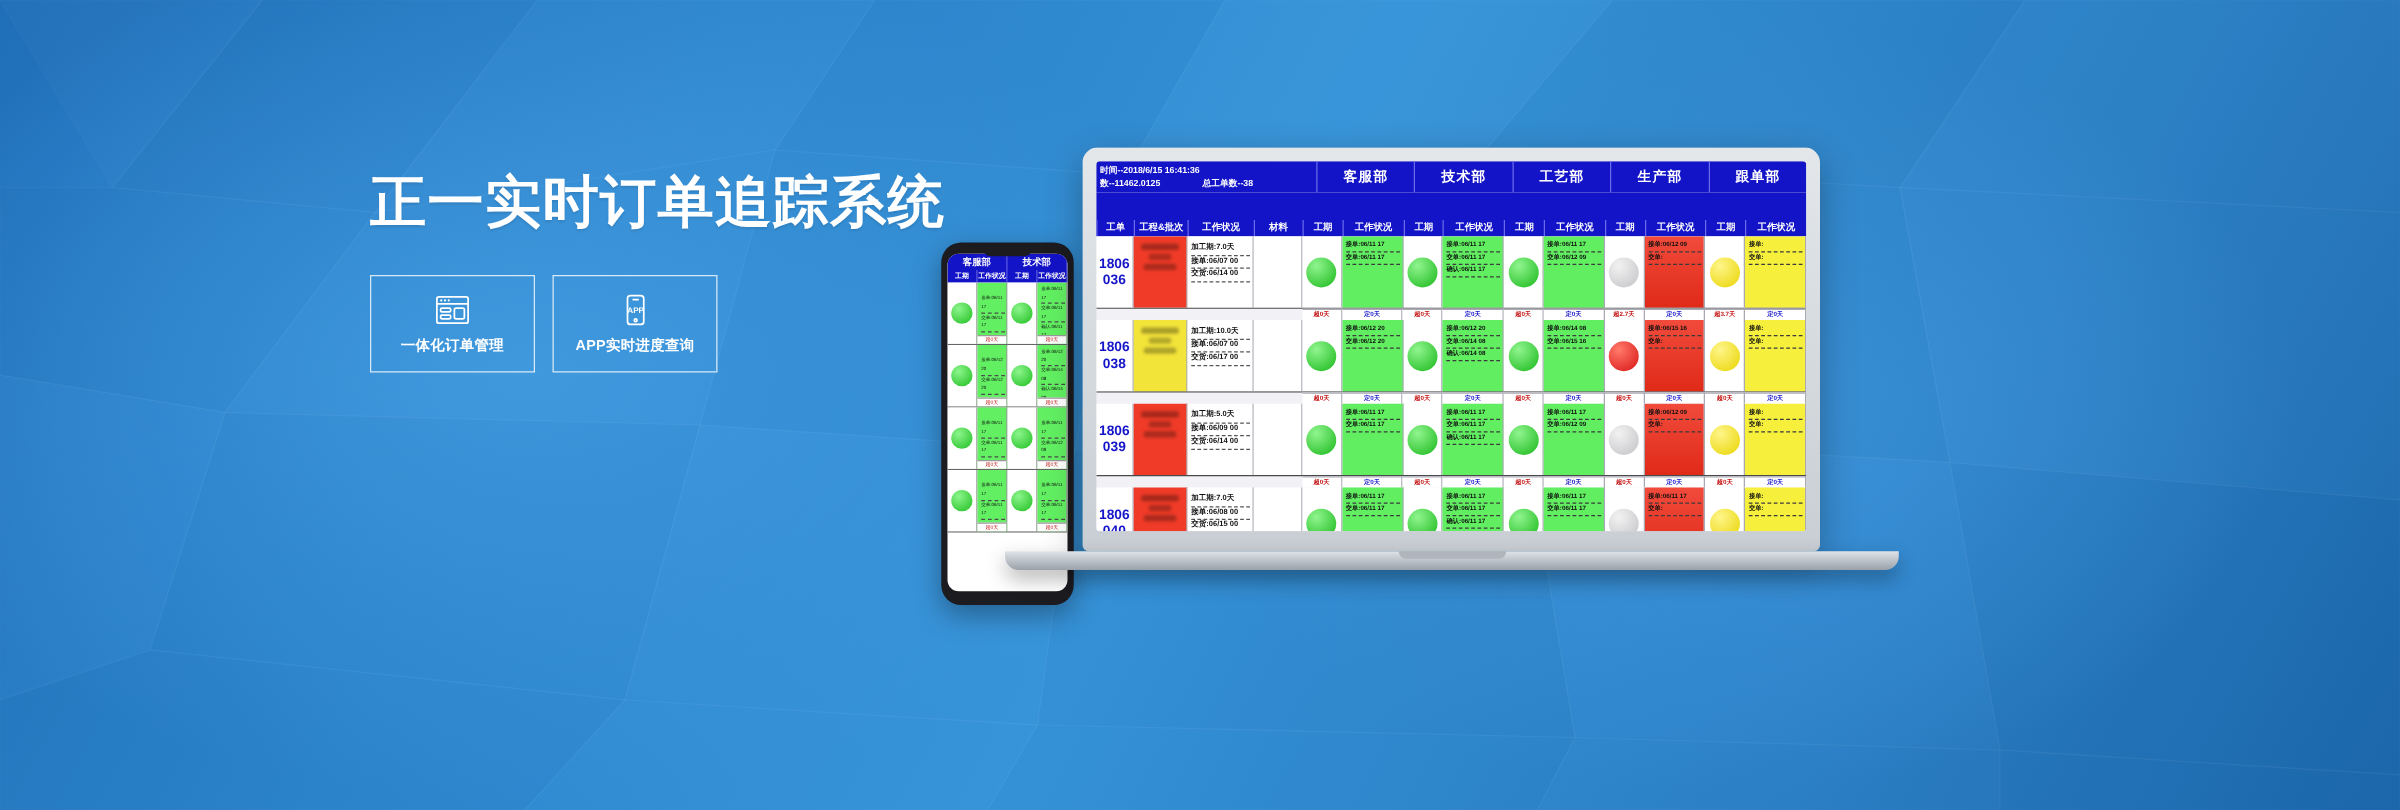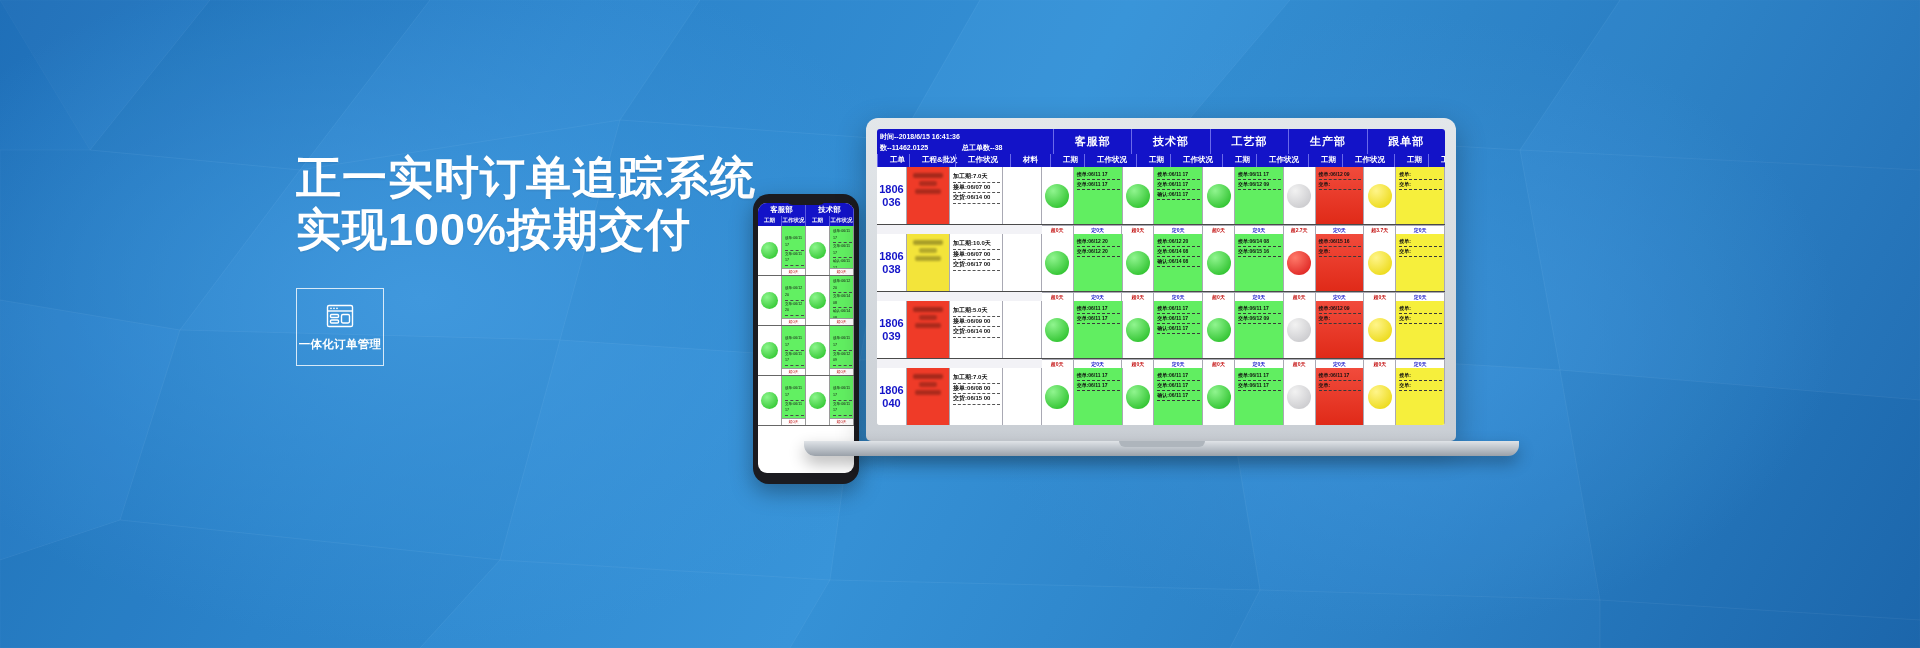--- a/index.html
+++ b/index.html
@@ -15,33 +15,33 @@
     position:absolute; inset:0;
     background:
       radial-gradient(ellipse 900px 560px at 22% 46%, #3e97dd 0%, rgba(62,151,221,0) 62%),
       radial-gradient(ellipse 760px 520px at 72% 50%, #3b92d8 0%, rgba(59,146,216,0) 60%),
       linear-gradient(118deg, #1f6fb8 0%, #2c86ce 26%, #3693d9 50%, #2a80c6 76%, #1d68ae 100%);
   }
   .poly { position:absolute; inset:0; opacity:.5; }
   .poly polygon { stroke:rgba(255,255,255,.055); stroke-width:1; }
 
   
-  .copy { position:absolute; left:296px; top:152px; width:640px; }
+  .copy { position:absolute; left:296px; top:136px; width:640px; }
   .headline {
     color:#fff; font-weight:bold;
     font-size:45px; line-height:52px;
     letter-spacing:1px;
     text-shadow:0 1px 2px rgba(0,0,0,.10);
     white-space:nowrap;
   }
   .headline .l2 { display:block; }
 
   .features { display:flex; gap:14px; margin-top:32px; }
   .feature {
-    width:88px; height:78px;
+    width:132px; height:78px;
     border:1px solid rgba(255,255,255,.80);
     display:flex; flex-direction:column;
     align-items:center; justify-content:center;
     gap:7px;
   }
   .feature .ic { width:30px; height:28px; display:block; }
   .feature .ic svg { width:100%; height:100%; display:block; }
   .feature .lbl {
     color:#ffffff; font-size:11.5px; font-weight:bold;
     letter-spacing:.3px; white-space:nowrap;
@@ -157,22 +157,23 @@
     flex:1; text-align:center;
     font-size:11px; font-weight:bold;
     letter-spacing:1px;
     display:flex; align-items:center; justify-content:center;
     border-left:1px solid #6a6aea;
     white-space:nowrap;
   }
   .subbar { background:#1313c8; color:#fff; display:flex; }
   .subbar .c {
     font-size:7.5px; font-weight:bold; text-align:center;
-    padding:1px 12px 2px; border-left:1px solid #6a6aea;
+    padding:1px 0 2px; border-left:1px solid #6a6aea;
     white-space:nowrap;
+    margin-top:22px;
   }
 
   .colw-wo   { width:32px; }
   .colw-prj  { width:46px; }
   .colw-cyc  { width:56px; }
   .colw-mat  { width:42px; }
   .colw-dur  { width:34px; }
   .colw-sta  { width:52px; }
 
   .grid { flex:1; overflow:hidden; }
@@ -250,21 +251,20 @@
   <polygon points="0,560 120,520 500,560 420,648 0,648" fill="rgba(0,0,0,.035)"></polygon>
   <polygon points="500,560 830,580 790,648 420,648" fill="rgba(255,255,255,.022)"></polygon>
   <polygon points="830,580 1260,590 1230,648 790,648" fill="rgba(0,0,0,.028)"></polygon>
   <polygon points="1260,590 1600,600 1600,648 1230,648" fill="rgba(255,255,255,.025)"></polygon>
   <polygon points="1600,600 1920,620 1920,648 1600,648" fill="rgba(0,0,0,.03)"></polygon>
 </svg>
 
 <div class="copy">
   <div class="headline">
     <span>正一实时订单追踪系统</span>
-    <span class="l2">实现100%按期交付</span>
   </div>
 
   <div class="features">
 
     <div class="feature">
       <span class="ic">
         <svg viewBox="0 0 30 28" fill="none" stroke="#ffffff" stroke-width="1.4">
           <rect x="2.5" y="3.5" width="25" height="21" rx="1.6"></rect>
           <line x1="2.5" y1="9" x2="27.5" y2="9"></line>
           <circle cx="6" cy="6.3" r=".85" fill="#fff" stroke="none"></circle>
@@ -272,20 +272,31 @@
           <circle cx="12" cy="6.3" r=".85" fill="#fff" stroke="none"></circle>
           <rect x="5.5" y="12.5" width="8" height="3" rx="1"></rect>
           <rect x="5.5" y="18" width="8" height="3" rx="1"></rect>
           <rect x="16.5" y="12.5" width="8" height="8.5" rx="1.4"></rect>
         </svg>
       </span>
       <span class="lbl">一体化订单管理</span>
     </div>
 
 
+    <div class="feature">
+      <span class="ic">
+        <svg viewBox="0 0 30 28" fill="none" stroke="#ffffff" stroke-width="1.4">
+          <rect x="9" y="2.5" width="13" height="23" rx="2.4"></rect>
+          <line x1="13" y1="5.6" x2="18" y2="5.6"></line>
+          <circle cx="15.5" cy="22.2" r="1.1"></circle>
+          <text x="15.5" y="16" font-size="6.5" fill="#ffffff" stroke="none" text-anchor="middle" font-family="Liberation Sans, sans-serif" font-weight="bold">APP</text>
+        </svg>
+      </span>
+      <span class="lbl">APP实时进度查询</span>
+    </div>
 
   </div>
 </div>
 
 <div class="devices">
 
   <div class="phone">
     <div class="notch"></div>
     <div class="phone-screen">
       <div class="ph-head">

